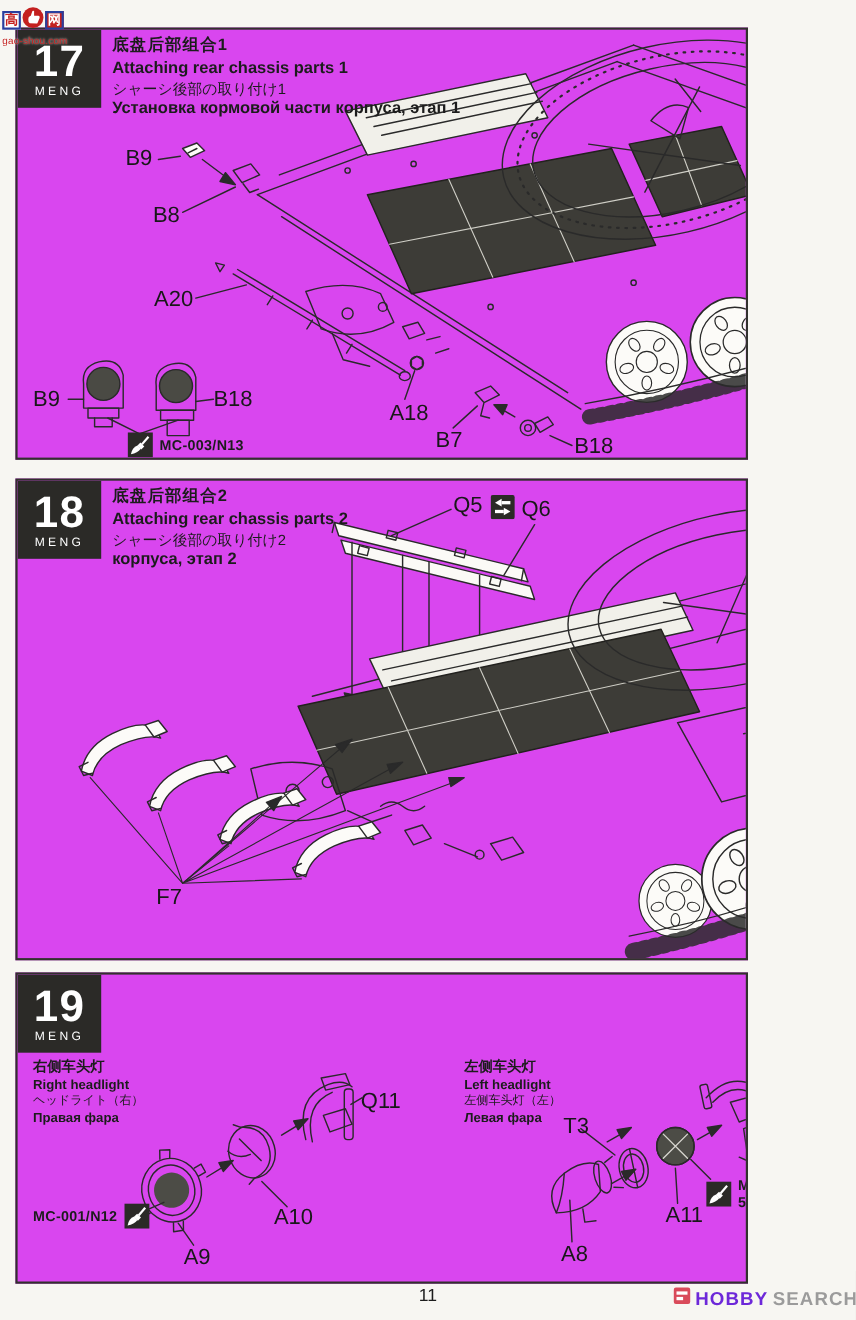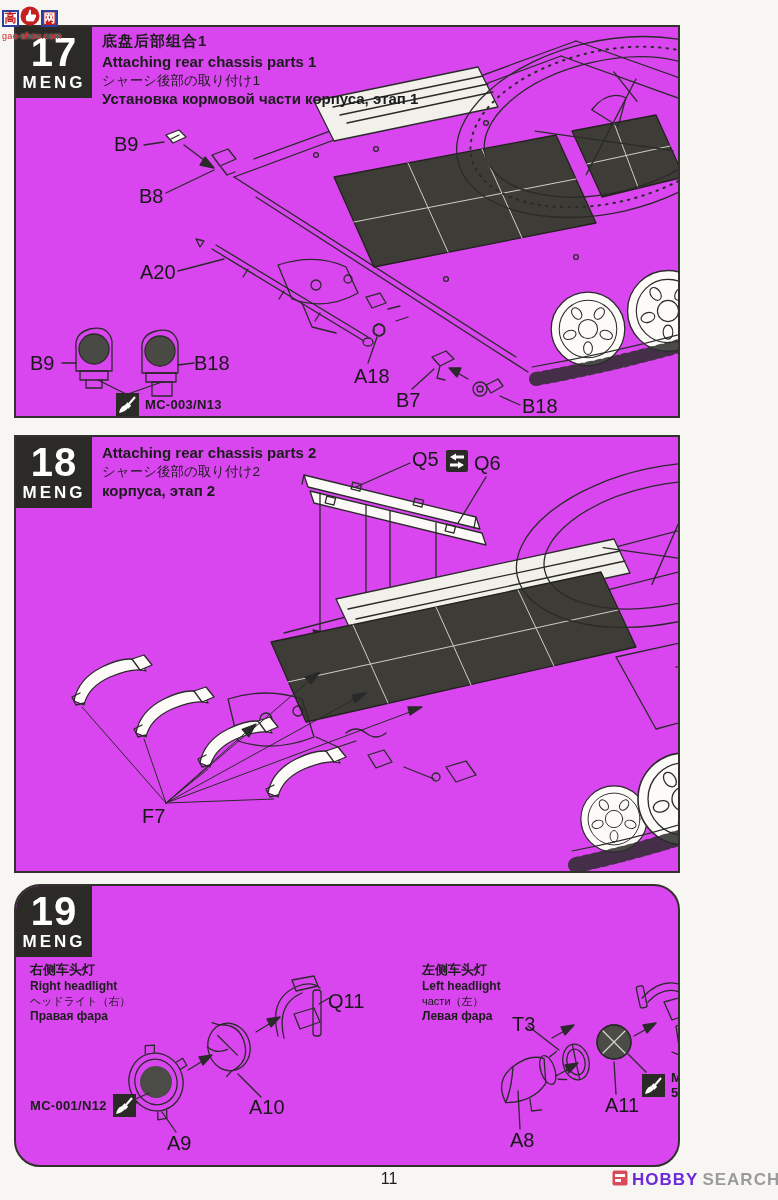--- a/index.html
+++ b/index.html
@@ -2,25 +2,25 @@
 <html><head>
 <meta charset="utf-8">
 <style>
   html,body{margin:0;padding:0;background:#e9e9e6;}
   .page{position:relative;width:778px;height:1200px;background:#f7f6f2;
         font-family:"Liberation Sans","DejaVu Sans",sans-serif;color:#1c1c1c;overflow:hidden;}
   .panel{position:absolute;left:14px;width:666px;border:2px solid #32312e;background:#d946ef;
          overflow:hidden;box-sizing:border-box;}
   .panel-17{top:25px;height:393px;}
   .panel-18{top:435px;height:438px;}
-  .panel-19{top:884px;height:283px;border-radius:26px;}
+  .panel-19{top:884px;height:283px;}
   .stepbox{position:absolute;left:0;top:0;width:76px;height:71px;background:#2b2a27;color:#fff;
            display:flex;flex-direction:column;align-items:center;justify-content:center;z-index:4;}
   .step-num{font-size:40px;font-weight:bold;line-height:0.95;letter-spacing:1px;}
-  .step-brand{font-size:17px;font-weight:bold;letter-spacing:3px;margin-top:2px;text-align:center;}
+  .step-brand{font-size:11px;font-weight:normal;letter-spacing:3px;margin-top:2px;text-align:center;}
   .titles{position:absolute;left:86px;top:5px;line-height:1.25;z-index:4;}
   .t-zh{font-size:15px;font-weight:bold;letter-spacing:1px;}
   .t-en{font-size:15px;font-weight:bold;margin-top:2px;}
   .t-ja{font-size:13.5px;margin-top:1px;}
   .t-ru{font-size:15px;font-weight:bold;margin-top:1px;}
   .lbl{position:absolute;font-size:20px;color:#181818;z-index:5;white-space:nowrap;}
   .paint{position:absolute;display:flex;align-items:center;gap:6px;z-index:5;}
   .paint-text{font-size:13px;font-weight:bold;letter-spacing:0.3px;}
   .chip{width:23px;height:23px;flex:0 0 auto;}
   .sub{position:absolute;line-height:1.3;z-index:5;}
@@ -194,20 +194,21 @@
       <span class="paint-text">MC-003/N13</span>
     </div>
   </div>
 
   <div class="panel panel-18">
     <div class="stepbox">
       <div class="step-num">18</div>
       <div class="step-brand">MENG</div>
     </div>
     <div class="titles">
+      <div class="t-zh">底盘后部组合2</div>
       <div class="t-en">Attaching rear chassis parts 2</div>
       <div class="t-ja">シャーシ後部の取り付け2</div>
       <div class="t-ru">корпуса, этап 2</div>
     </div>
 
     <svg class="art" width="745" height="434" viewBox="0 0 745 434">
       <g stroke="#2a2a2a" fill="none" stroke-width="1.3" stroke-linejoin="round" stroke-linecap="round">
 
         <polygon points="288,38 460,80 464,92 292,50" fill="#fbfaf6"></polygon>
         <polygon points="294,54 466,96 470,108 298,66" fill="#fbfaf6"></polygon>
@@ -287,21 +288,21 @@
 
     <div class="sub" style="left:14px;top:76px">
       <div class="s-zh">右侧车头灯</div>
       <div class="s-en">Right headlight</div>
       <div class="s-ja">ヘッドライト（右）</div>
       <div class="s-ru">Правая фара</div>
     </div>
     <div class="sub" style="left:406px;top:76px">
       <div class="s-zh">左侧车头灯</div>
       <div class="s-en">Left headlight</div>
-      <div class="s-ja">части（左）</div>
+      <div class="s-ja">左侧车头灯（左）</div>
       <div class="s-ru">Левая фара</div>
     </div>
 
     <svg class="art" width="745" height="279" viewBox="0 0 745 279">
       <g stroke="#2a2a2a" fill="none" stroke-width="1.3" stroke-linejoin="round" stroke-linecap="round">
 
         <g transform="translate(140,196) rotate(-15)">
           <ellipse rx="27" ry="29"></ellipse>
             <ellipse rx="21" ry="23"></ellipse>
           <circle r="16" fill="#4c4c46" stroke="none"></circle>

